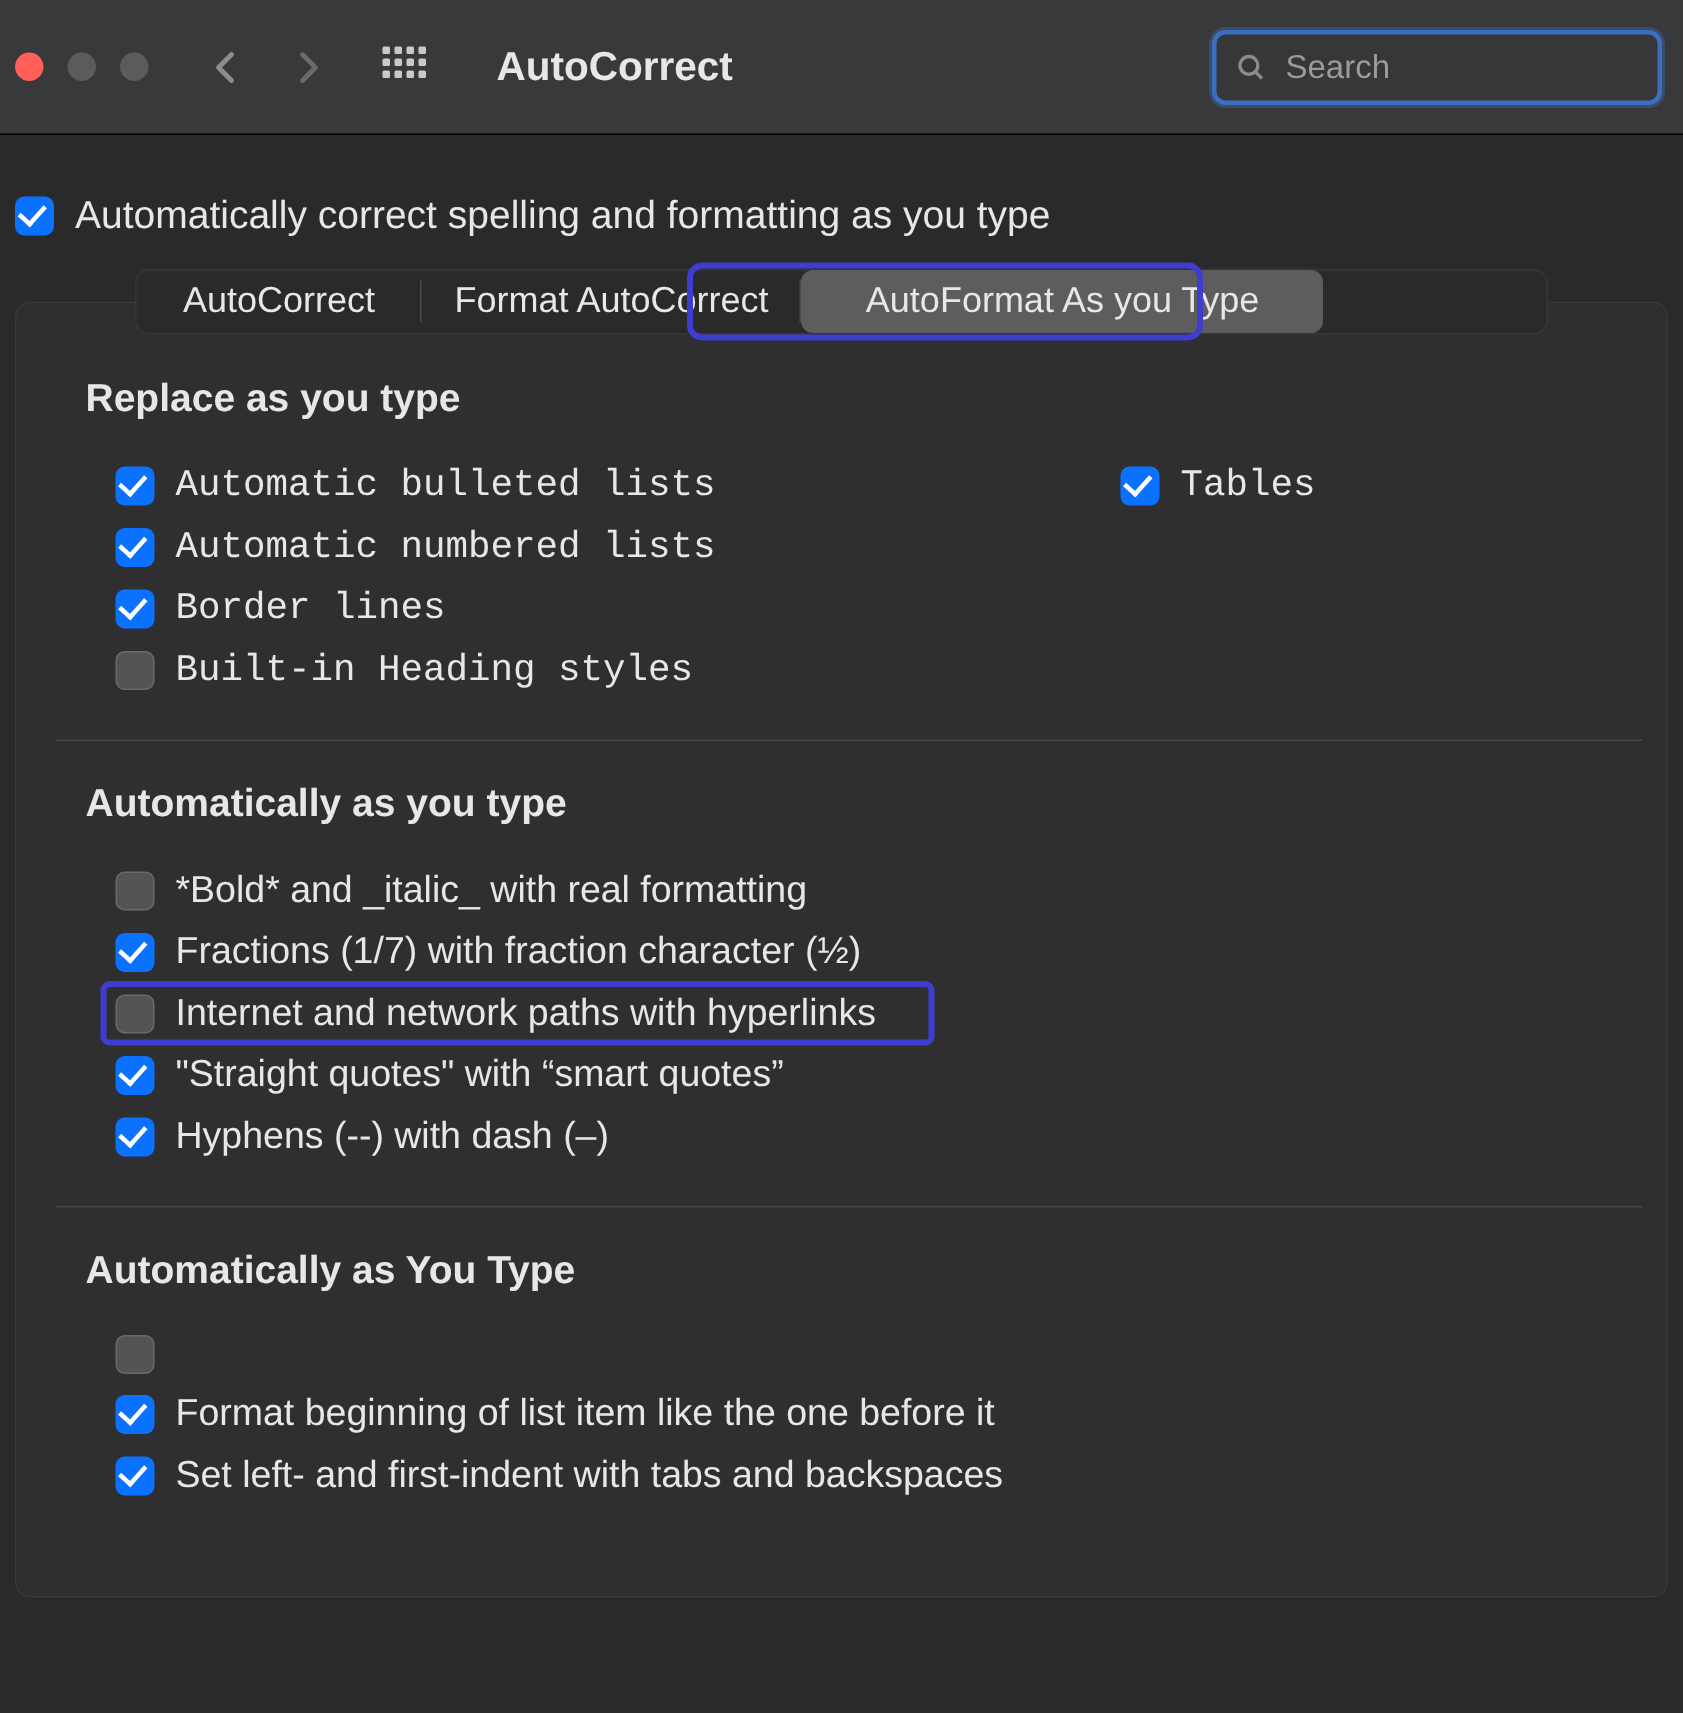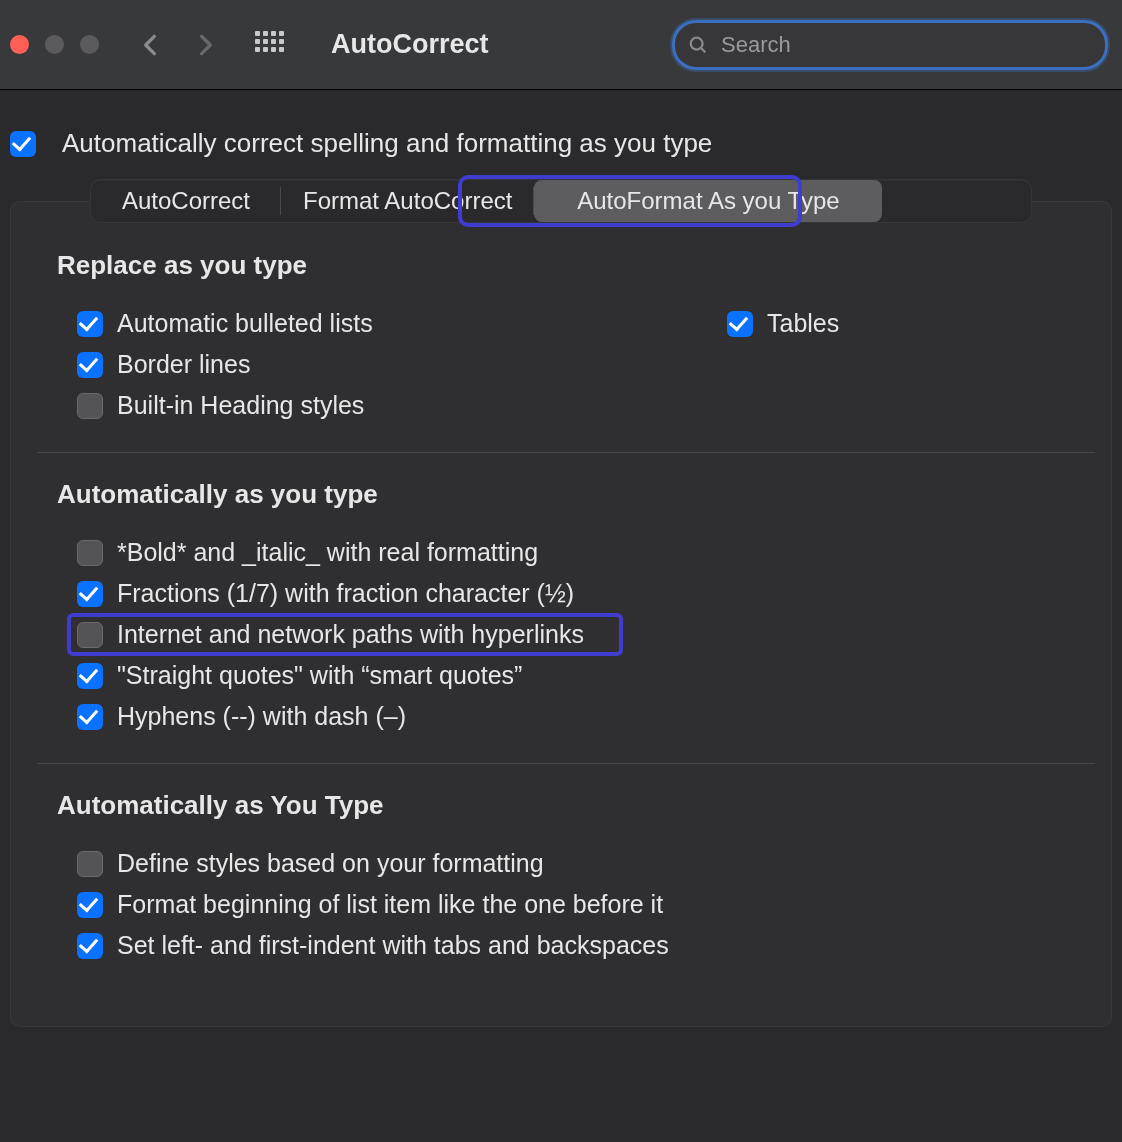--- a/index.html
+++ b/index.html
@@ -43,36 +43,36 @@
   .dot.close{background:#ff5f57;}
   .dot.min{background:#5b5b5d;}
   .dot.max{background:#5b5b5d;}
   .nav{display:flex;gap:30px;align-items:center;margin-right:36px;}
   .chev{width:26px;height:26px;}
   .chev svg{width:100%;height:100%;display:block;}
   .grid-ico{width:28px;height:28px;display:grid;grid-template-columns:repeat(4,5px);grid-template-rows:repeat(3,5px);gap:3px;margin-right:48px;}
   .grid-ico span{background:#c9c9cb;border-radius:1px;}
   .title{font-size:27px;font-weight:700;flex:1;}
   .search{
-    width:436px;height:50px;
+    width:300px;height:50px;
     background:var(--search-bg);
     border:3px solid var(--search-border);
-    border-radius:24px;
+    border-radius:9px;
     display:flex;align-items:center;padding:0 12px;gap:10px;
     box-shadow:0 0 0 2px rgba(59,111,191,.35);
   }
   .search svg{width:22px;height:22px;flex:0 0 auto;}
   .search input{
     flex:1;background:transparent;border:none;outline:none;
     color:var(--text);font-size:22px;
   }
   .search input::placeholder{color:#9b9b9d;}
   
   .content{padding:38px 10px 0 10px;}
-  .toprow{display:flex;align-items:center;gap:26px;padding:0 0 20px 0;}
+  .toprow{display:flex;align-items:center;gap:14px;padding:0 0 20px 0;}
   
   .cb{width:26px;height:26px;border-radius:6px;position:relative;flex:0 0 auto;cursor:pointer;}
   .cb.off{background:var(--checkbox-off);border:1px solid var(--checkbox-border);}
   .cb.on{background:var(--accent);}
   .cb.on::after{
     content:"";position:absolute;left:6px;top:2px;width:8px;height:14px;
     border:solid #fff;border-width:0 3.5px 3.5px 0;transform:rotate(42deg);
   }
   .toplabel{font-size:26px;}
   
@@ -97,21 +97,21 @@
     border-radius:10px;left:448px;top:-4px;height:52px;width:344px;
   }
   .panel{
     margin-top:-22px;
     border:1px solid rgba(255,255,255,.05);
     border-radius:10px;
     padding:48px 26px 60px 36px;
     background:var(--panel);
   }
   .section-title{font-size:26px;font-weight:700;margin:0 0 22px 10px;}
-  .cols{display:flex;gap:40px;}
+  .cols{display:flex;gap:60px;font-family:Liberation Mono, monospace;}
   .colL{flex:0 0 640px;}
   .colR{flex:1;}
   .opt{display:flex;align-items:center;gap:14px;padding:6px 0;position:relative;}
   .opt .lbl{font-size:25px;}
   .divider{height:1px;background:var(--divider);margin:26px -10px 26px -10px;}
   .hl-box{
     position:absolute;left:-10px;right:auto;top:-1px;bottom:-1px;
     width:556px;border:4px solid var(--highlight);border-radius:6px;pointer-events:none;
   }
   .indent{padding-left:30px;}
@@ -180,20 +180,24 @@
 
     <div class="section-title">Replace as you type</div>
     <div class="cols">
       <div class="colL indent">
         <div class="opt">
           <div class="cb on"></div>
           <div class="lbl">Automatic bulleted lists</div>
         </div>
         <div class="opt">
           <div class="cb on"></div>
+          <div class="lbl">Automatic numbered lists</div>
+        </div>
+        <div class="opt">
+          <div class="cb on"></div>
           <div class="lbl">Border lines</div>
         </div>
         <div class="opt">
           <div class="cb off"></div>
           <div class="lbl">Built-in Heading styles</div>
         </div>
       </div>
       <div class="colR">
         <div class="opt">
           <div class="cb on"></div>
@@ -228,21 +232,20 @@
         <div class="lbl">Hyphens (--) with dash (–)</div>
       </div>
     </div>
 
     <div class="divider"></div>
 
     <div class="section-title">Automatically as You Type</div>
     <div class="indent">
       <div class="opt">
         <div class="cb off"></div>
-        <div class="lbl">Define styles based on your formatting</div>
       </div>
       <div class="opt">
         <div class="cb on"></div>
         <div class="lbl">Format beginning of list item like the one before it</div>
       </div>
       <div class="opt">
         <div class="cb on"></div>
         <div class="lbl">Set left- and first-indent with tabs and backspaces</div>
       </div>
     </div>

